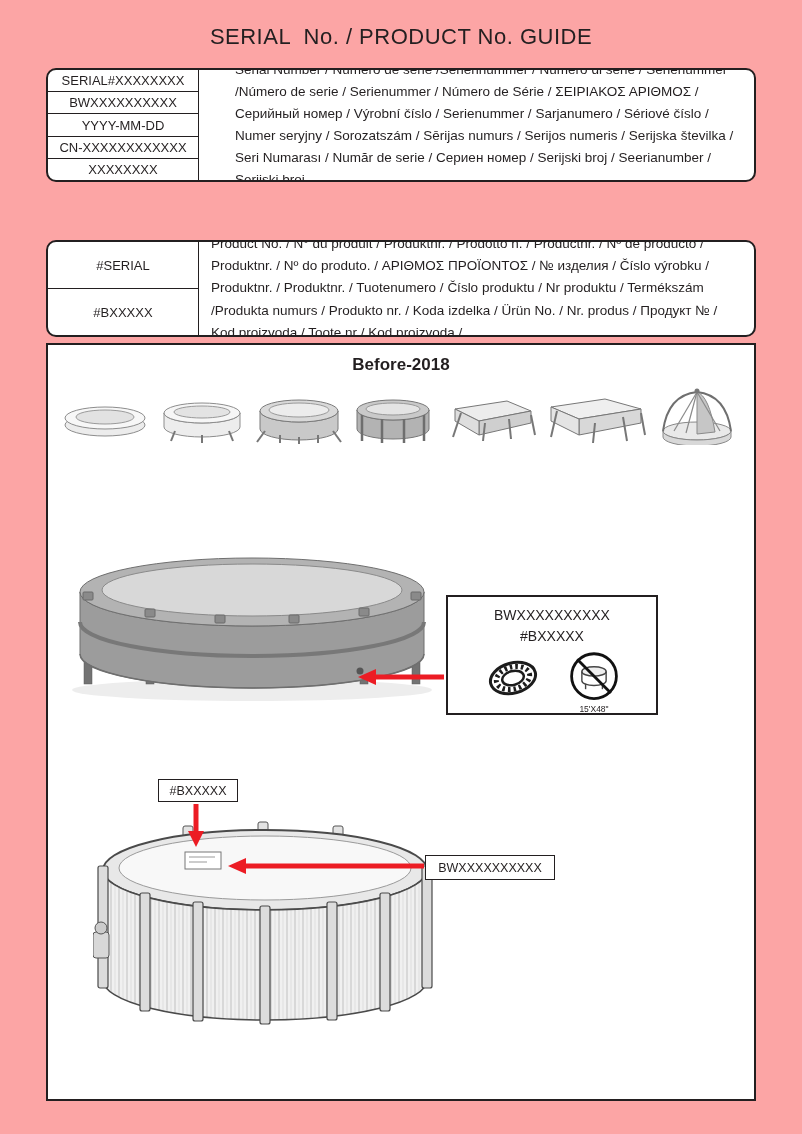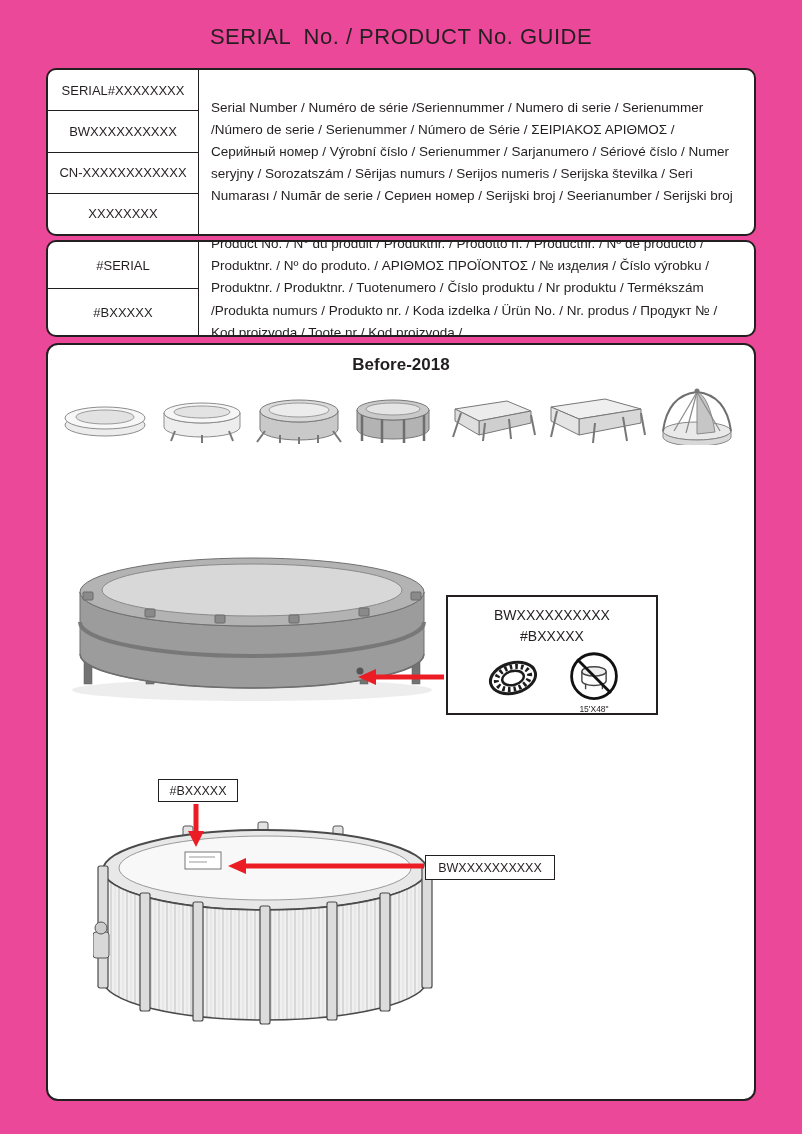--- a/index.html
+++ b/index.html
@@ -1,33 +1,33 @@
 <!DOCTYPE html>
 <html><head>
 <meta charset="utf-8">
 <style>
   html,body{margin:0;padding:0;background:#ffffff;}
   body{width:802px;height:1134px;font-family:"Liberation Sans",sans-serif;color:#231f20;}
-  .page{position:relative;width:802px;height:1134px;background:#ec4899;overflow:hidden;}
+  .page{position:relative;width:802px;height:1134px;background:#fca5a5;overflow:hidden;}
 
   .title{position:absolute;top:24px;left:0;width:100%;text-align:center;
          font-size:22px;font-weight:500;letter-spacing:.5px;white-space:pre;}
 
   .box{position:absolute;left:46px;width:710px;border:2px solid #231f20;border-radius:10px;
        display:flex;box-sizing:border-box;overflow:hidden;background:#fff;}
-  .serial-box{top:68px;height:168px;}
+  .serial-box{top:68px;height:114px;gap:24px;}
   .product-box{top:240px;height:97px;}
   .left-col{width:150px;border-right:1.5px solid #231f20;display:flex;flex-direction:column;}
   .cell{flex:1;display:flex;align-items:center;justify-content:center;font-size:13px;
         border-bottom:1.5px solid #231f20;white-space:nowrap;}
   .cell:last-child{border-bottom:none;}
   .desc{flex:1;display:flex;align-items:center;padding:4px 12px;font-size:13.5px;line-height:1.64;}
 
   .big-box{position:absolute;left:46px;top:343px;width:710px;height:758px;
-           border:2px solid #231f20;border-radius:12px;box-sizing:border-box;background:#fff;}
+           border:2px solid #231f20;border-radius:0;box-sizing:border-box;background:#fff;}
   .big-title{position:absolute;top:10px;left:0;width:100%;text-align:center;
              font-weight:bold;font-size:17px;}
   .icons-row{position:absolute;top:36px;left:12px;right:12px;height:64px;
              display:flex;justify-content:space-between;align-items:flex-end;}
   .icons-row svg{display:block;}
 
   .frame-pool{position:absolute;left:14px;top:205px;width:385px;height:165px;}
   .steel-pool{position:absolute;left:45px;top:475px;width:350px;height:225px;}
 
   .callout{position:absolute;left:398px;top:250px;width:212px;height:120px;
@@ -50,20 +50,21 @@
 <body>
 
 <div class="page">
 
   <div class="title">SERIAL  No. / PRODUCT No. GUIDE</div>
 
   <section class="box serial-box">
     <div class="left-col">
       <div class="cell">SERIAL#XXXXXXXX</div>
       <div class="cell">BWXXXXXXXXXX</div>
+      <div class="cell">YYYY-MM-DD</div>
       <div class="cell">CN-XXXXXXXXXXXX</div>
       <div class="cell">XXXXXXXX</div>
     </div>
     <div class="desc">Serial Number / Numéro de série /Seriennummer / Numero di serie / Serienummer /Número de serie / Serienummer / Número de Série / ΣΕΙΡΙΑΚΟΣ ΑΡΙΘΜΟΣ / Серийный номер / Výrobní číslo / Serienummer / Sarjanumero / Sériové číslo / Numer seryjny / Sorozatszám / Sērijas numurs / Serijos numeris / Serijska številka / Seri Numarası / Număr de serie / Сериен номер / Serijski broj / Seerianumber / Serijski broj</div>
   </section>
 
   <section class="box product-box">
     <div class="left-col">
       <div class="cell">#SERIAL</div>
       <div class="cell">#BXXXXX</div>

